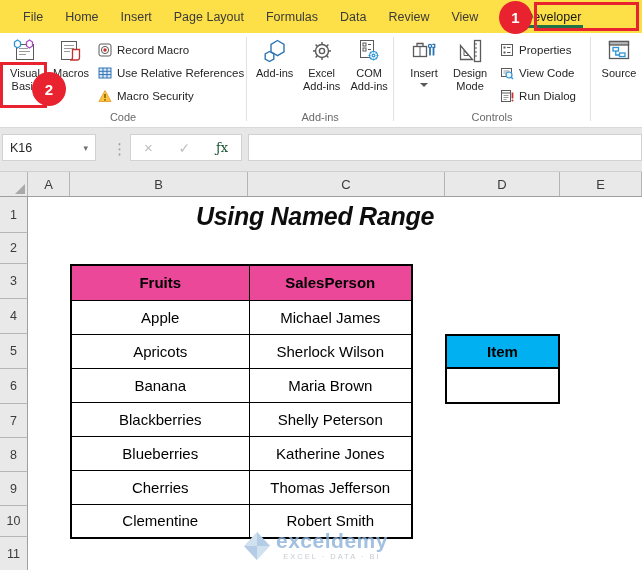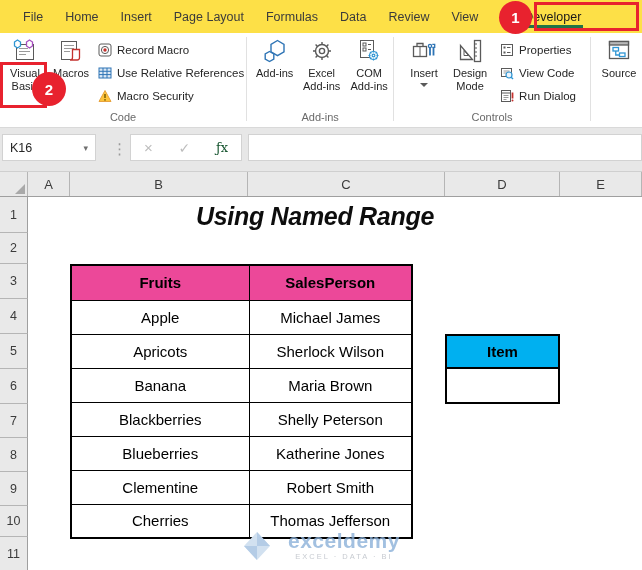--- a/index.html
+++ b/index.html
@@ -54,21 +54,21 @@
   table.xtable { border:2px solid #000; }
   .xtable th, .xtable td { border:1.5px solid #000; text-align:center; vertical-align:middle; font-size:15px; color:#000; overflow:hidden; }
   .xtable th { background:#ec4899; font-weight:bold; height:35px;margin-top:18px; }
   .xtable td { background:#fff; font-weight:normal; height:34px; }
   .c-fruit { width:178px; } .c-sales { width:163px; }
 
   .item-hdr { position:absolute; left:445px; top:334px; width:115px; height:35px; background:#00b0f0; border:2px solid #000; display:flex; align-items:center; justify-content:center; font-size:15px; font-weight:bold; color:#000; }
   .item-val { position:absolute; left:445px; top:369px; width:115px; height:35px; background:#fff; border:2px solid #000; border-top:none; }
 
   
-  .wm { position:absolute; left:243px; top:531px; display:flex; align-items:center; gap:17px; z-index:5; }
+  .wm { position:absolute; left:243px; top:531px; display:flex; align-items:center; gap:5px; z-index:5; }
   .wm-txt { display:flex; flex-direction:column; align-items:center; }
   .wm-brand { font-size:21px; font-weight:bold; color:rgba(139,176,216,0.8); line-height:20px; letter-spacing:0.5px; }
   .wm-tag { font-size:7.5px; color:#c7cbd1; letter-spacing:2px; margin-top:1px; }
 
   svg { display:block; }
 </style>
 </head>
 <body>
 
 <div class="stage">
@@ -346,26 +346,26 @@
     </tr>
     <tr>
       <td>Blackberries</td>
       <td>Shelly Peterson</td>
     </tr>
     <tr>
       <td>Blueberries</td>
       <td>Katherine Jones</td>
     </tr>
     <tr>
+      <td>Cherries</td>
+      <td>Thomas Jefferson</td>
+    </tr>
+    <tr>
       <td>Clementine</td>
       <td>Robert Smith</td>
-    </tr>
-    <tr>
-      <td>Cherries</td>
-      <td>Thomas Jefferson</td>
     </tr>
   </tbody>
     </table>
 
   <div class="item-hdr">Item</div>
   <div class="item-val"></div>
 
   <div class="wm">
     <span>
       <svg width="28" height="30" viewBox="0 0 28 30">

